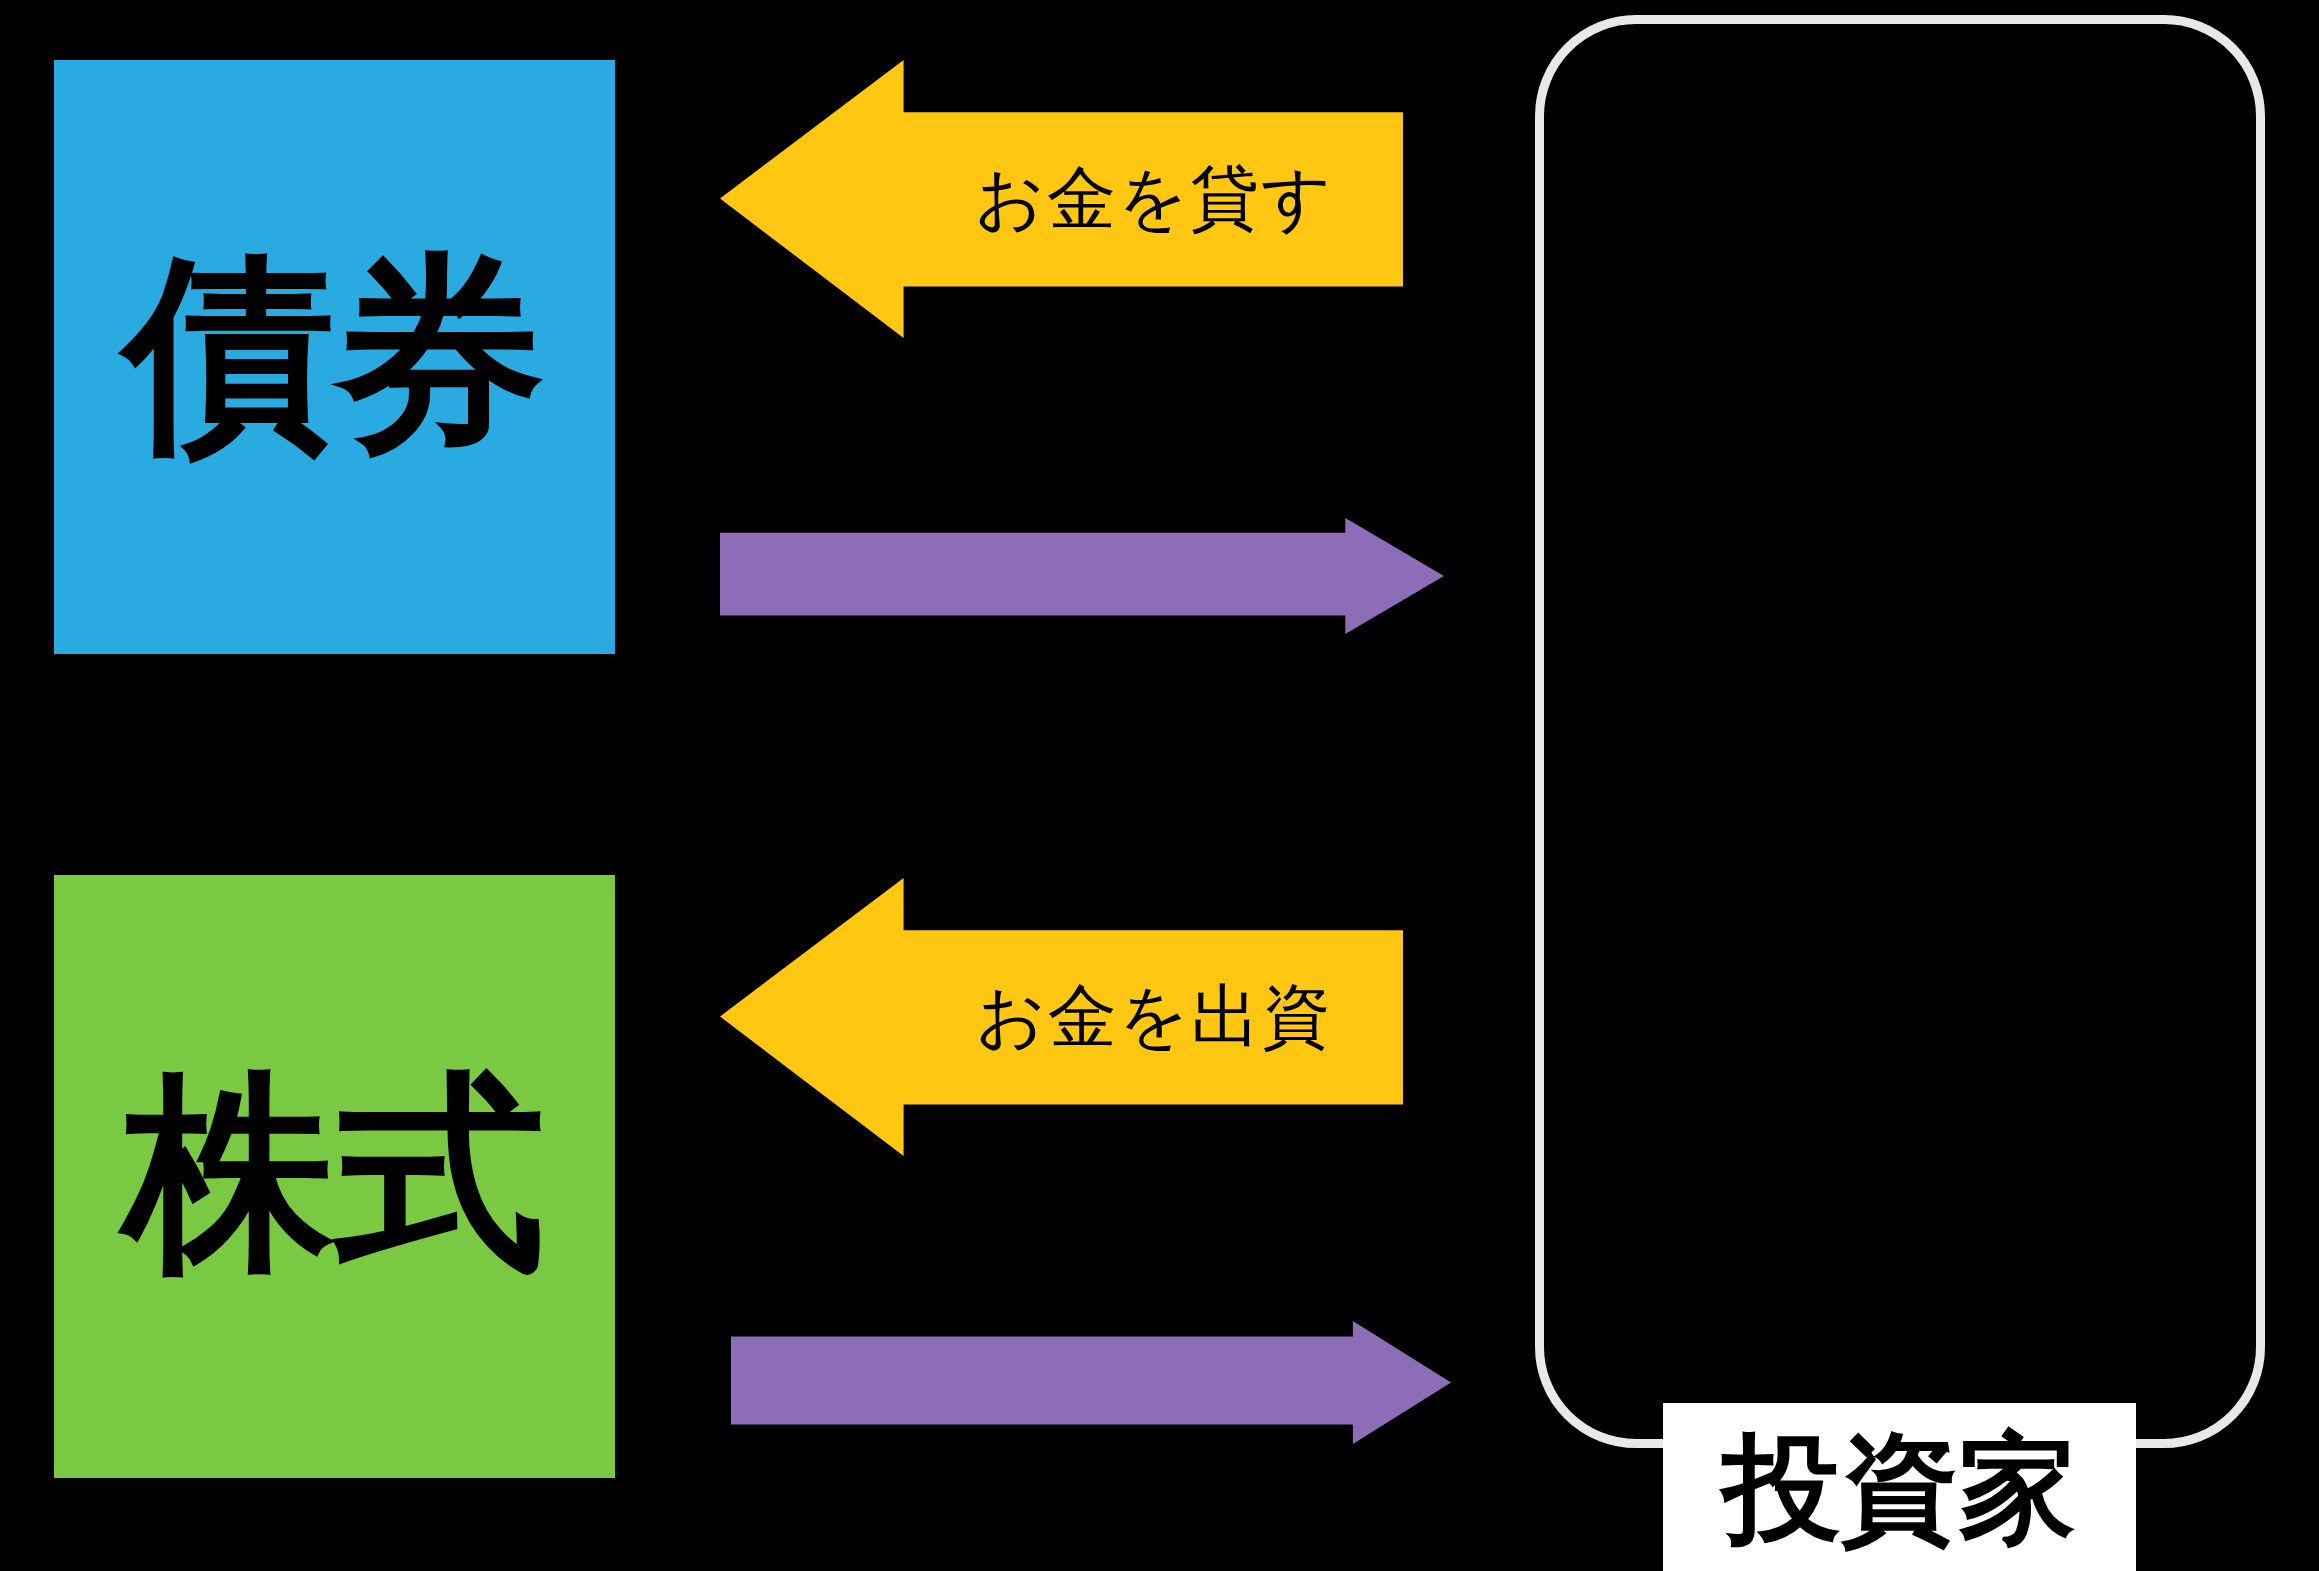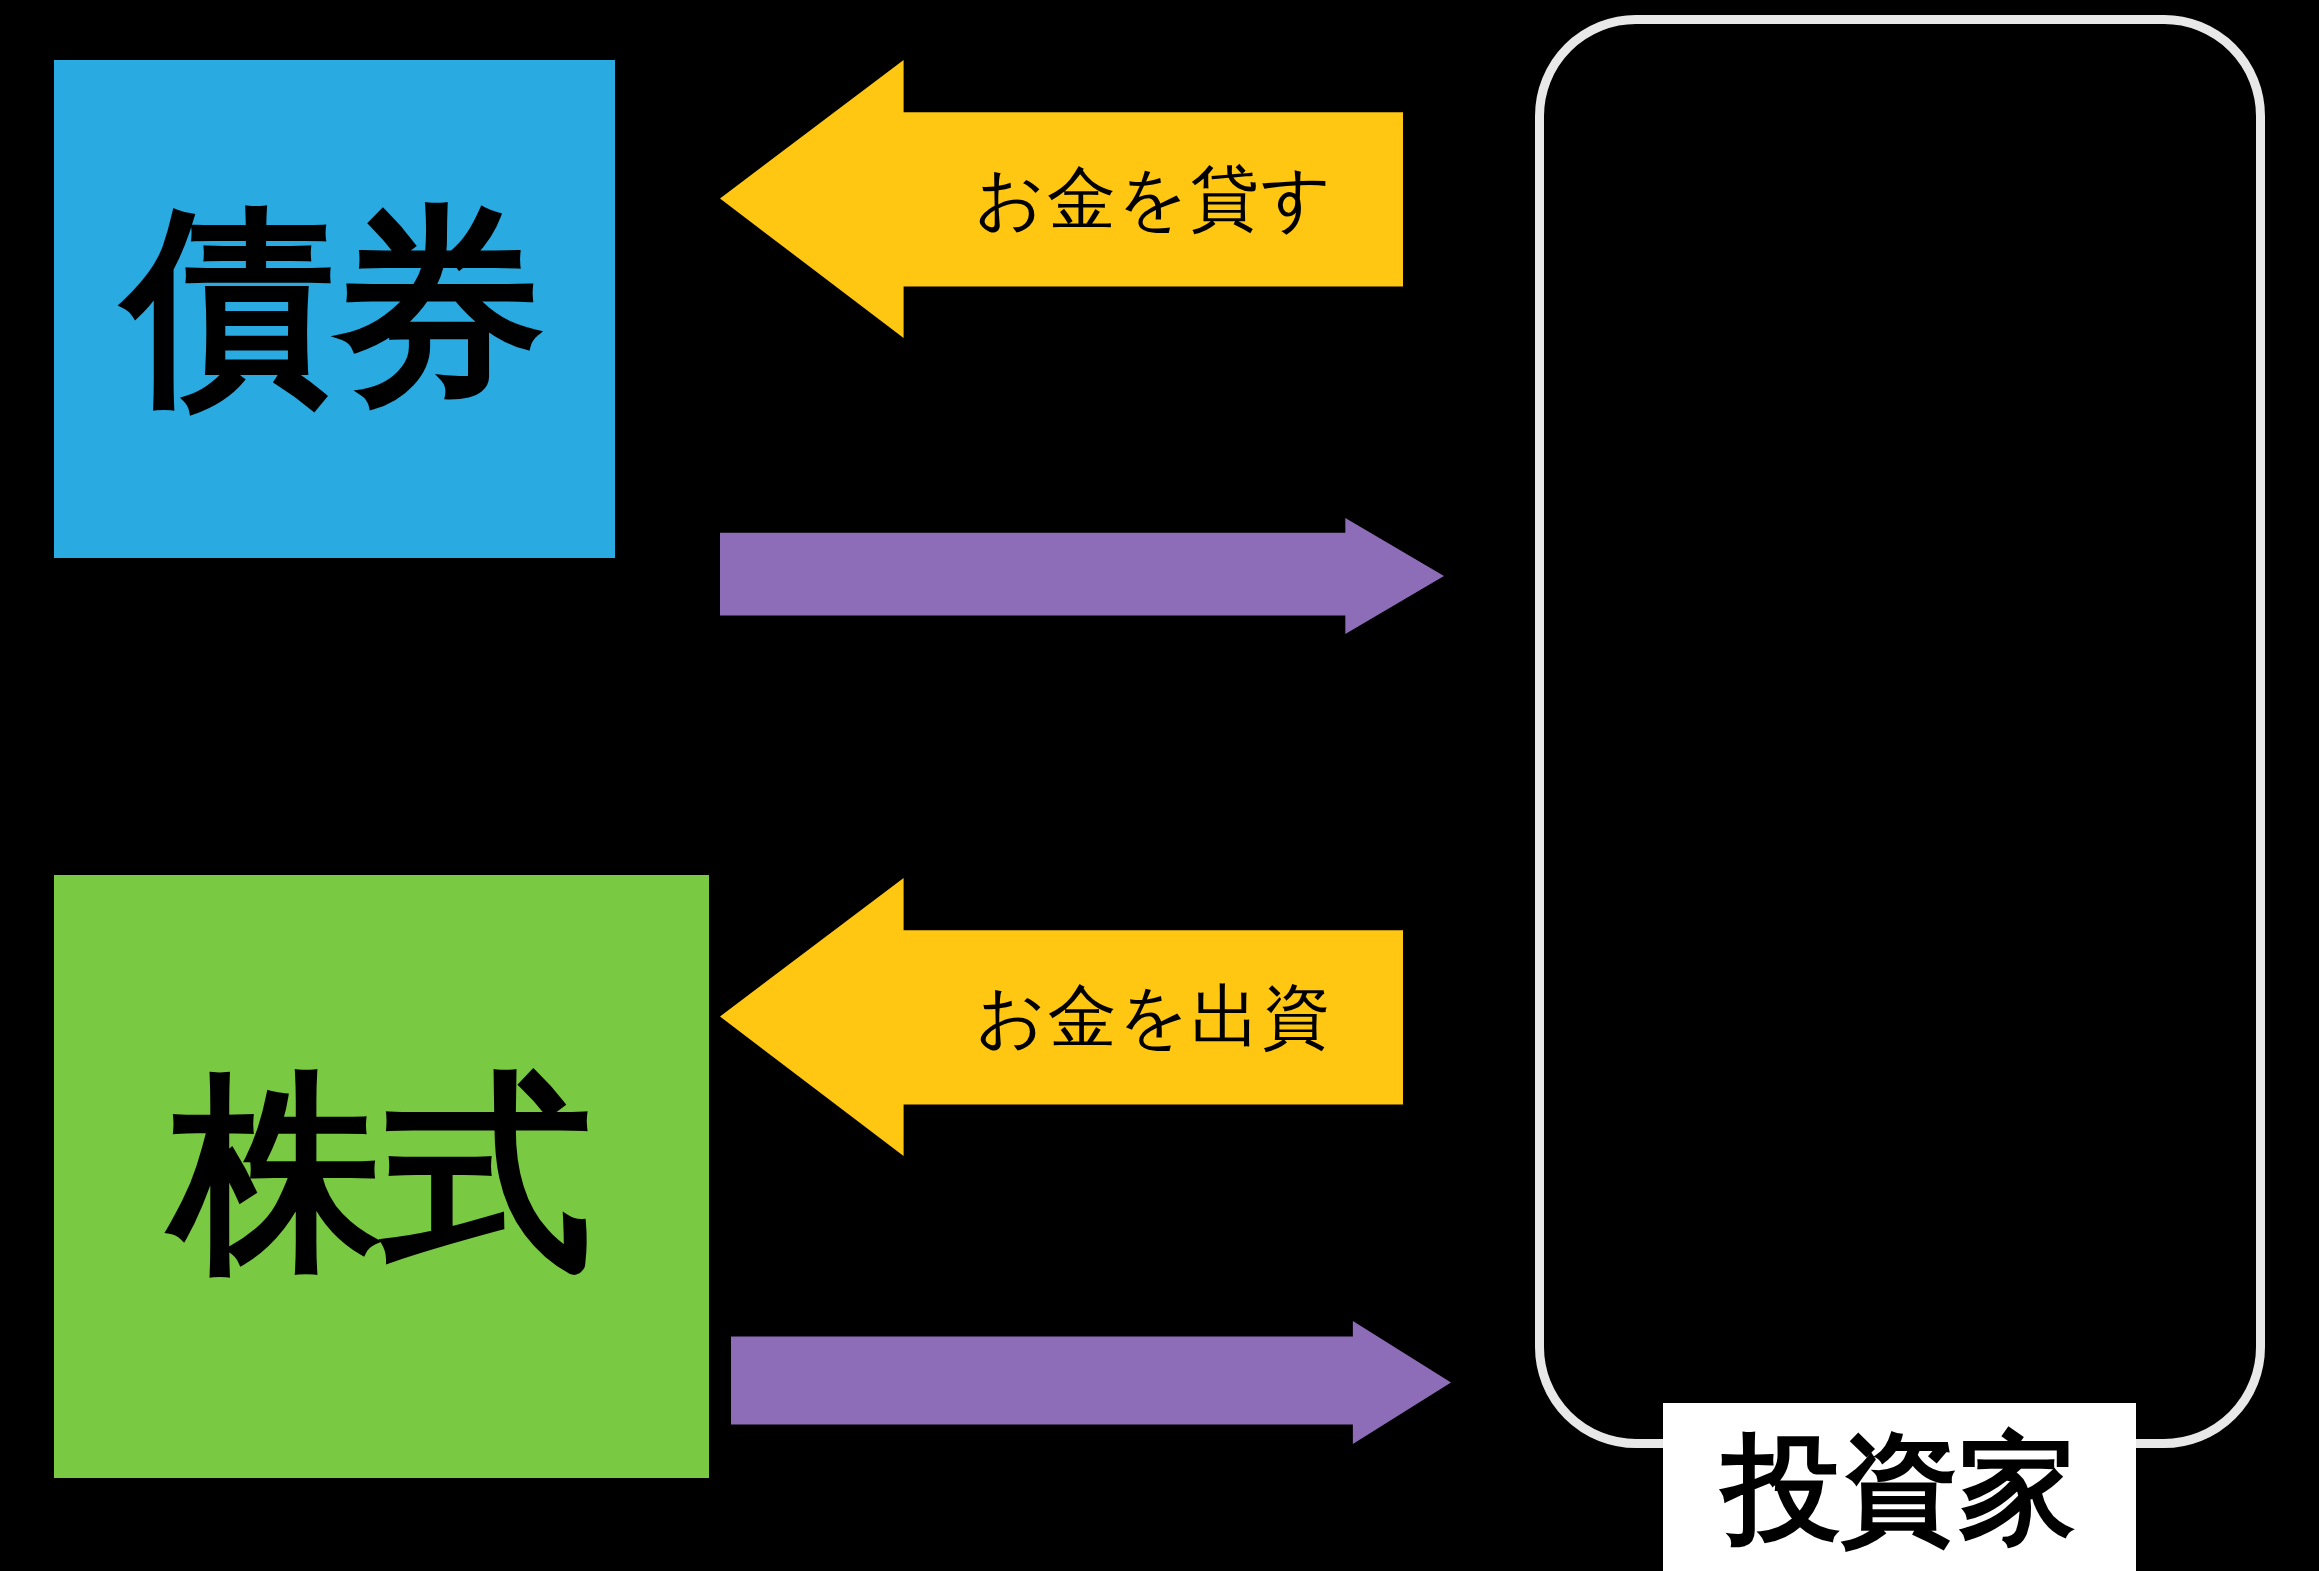--- a/index.html
+++ b/index.html
@@ -21,27 +21,27 @@
   .box {
     position: absolute;
     display: flex;
     align-items: center;
     justify-content: center;
     color: #000;
     font-weight: bold;
   }
   .box-bond {
     left: 54px; top: 60px;
-    width: 561px; height: 498px;
+    width: 561px; height: 594px;
     background: var(--blue, #29ABE2);
     font-size: 211px;
   }
   .box-stock {
     left: 54px; top: 875px;
-    width: 655px; height: 603px;
+    width: 561px; height: 603px;
     background: var(--green, #7AC943);
     font-size: 211px;
   }
   .investor-outline {
     position: absolute;
     left: 1535px; top: 14.7px;
     width: 730px; height: 1433px;
     box-sizing: border-box;
     border: 9.2px solid var(--outline, #E8E8E8);
     border-radius: 101px;

